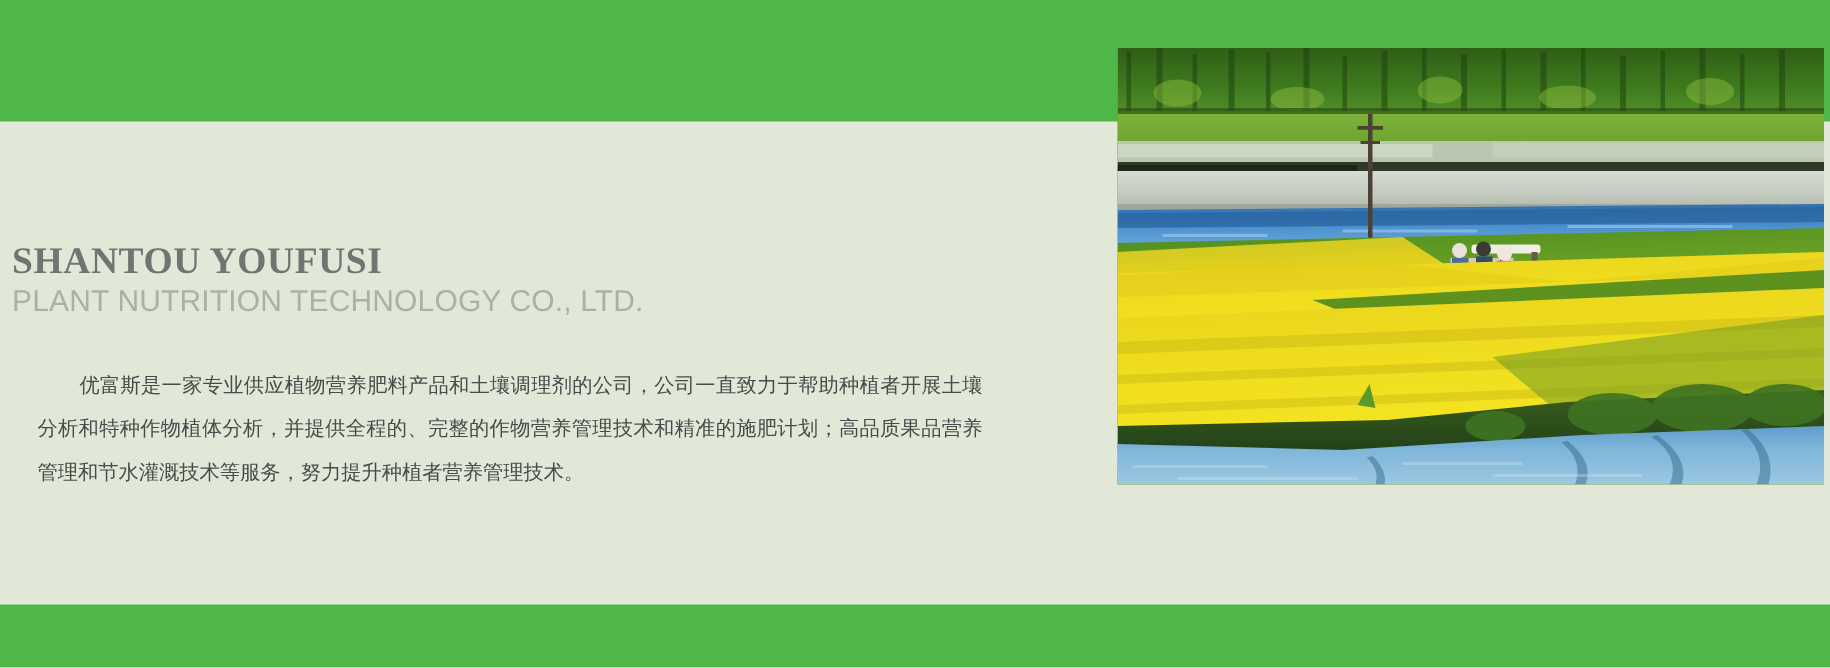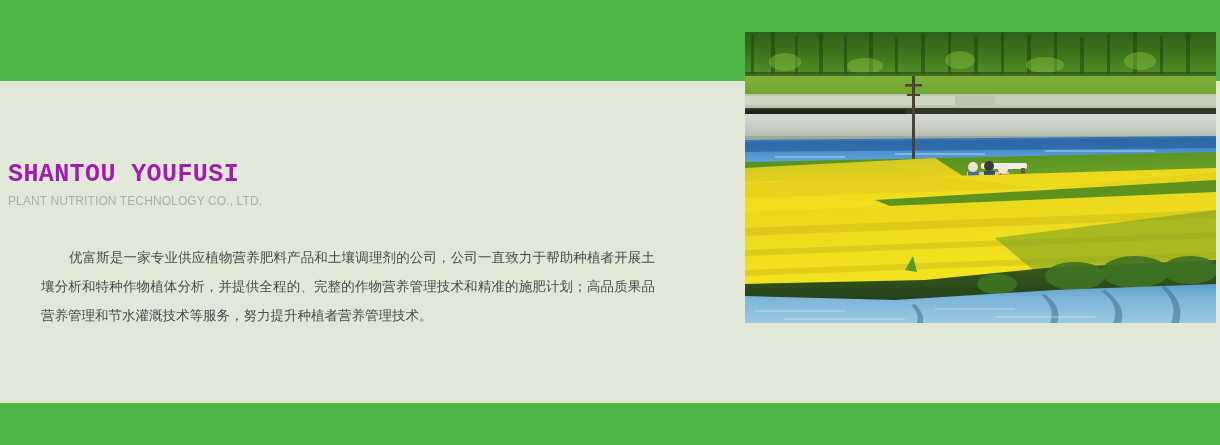--- a/index.html
+++ b/index.html
@@ -36,47 +36,47 @@
     left: 0;
     top: 160px;
     width: 730px;
   }
   .brand-en {
     margin: 0;
     padding: 0 0 0 8px;
     font-size: 25px;
     font-weight: bold;
     letter-spacing: 0.4px;
-    color: #a21caf;
+    color: #737373;
     line-height: 30px;
-    font-family: Liberation Mono, monospace;
+    font-family: Liberation Serif, serif;
   }
   .brand-sub {
     margin: 0;
     padding: 2px 0 0 8px;
-    font-size: 12px;
+    font-size: 20px;
     font-weight: normal;
     letter-spacing: 0.1px;
     color: #a9b3a5;
     line-height: 19px;
     font-family: "Liberation Sans", "DejaVu Sans", sans-serif;
   }
   .brand-cn {
     margin: 0;
     padding: 6px 0 0 8px;
     font-size: 27px;
     font-weight: normal;
     letter-spacing: 0.5px;
     color: #57b948;
     line-height: 33px;
     font-family: "DejaVu Sans", sans-serif;
   }
   .body-copy {
     margin: 0;
-    padding: 32px 25px 0 41px;
+    padding: 32px 25px 0 25px;
     width: 680px;
     box-sizing: border-box;
     font-size: 13.5px;
     line-height: 29px;
     color: #4a4a4a;
     text-align: justify;
     text-indent: 28px;
     font-family: "DejaVu Sans", sans-serif;
   }
 

